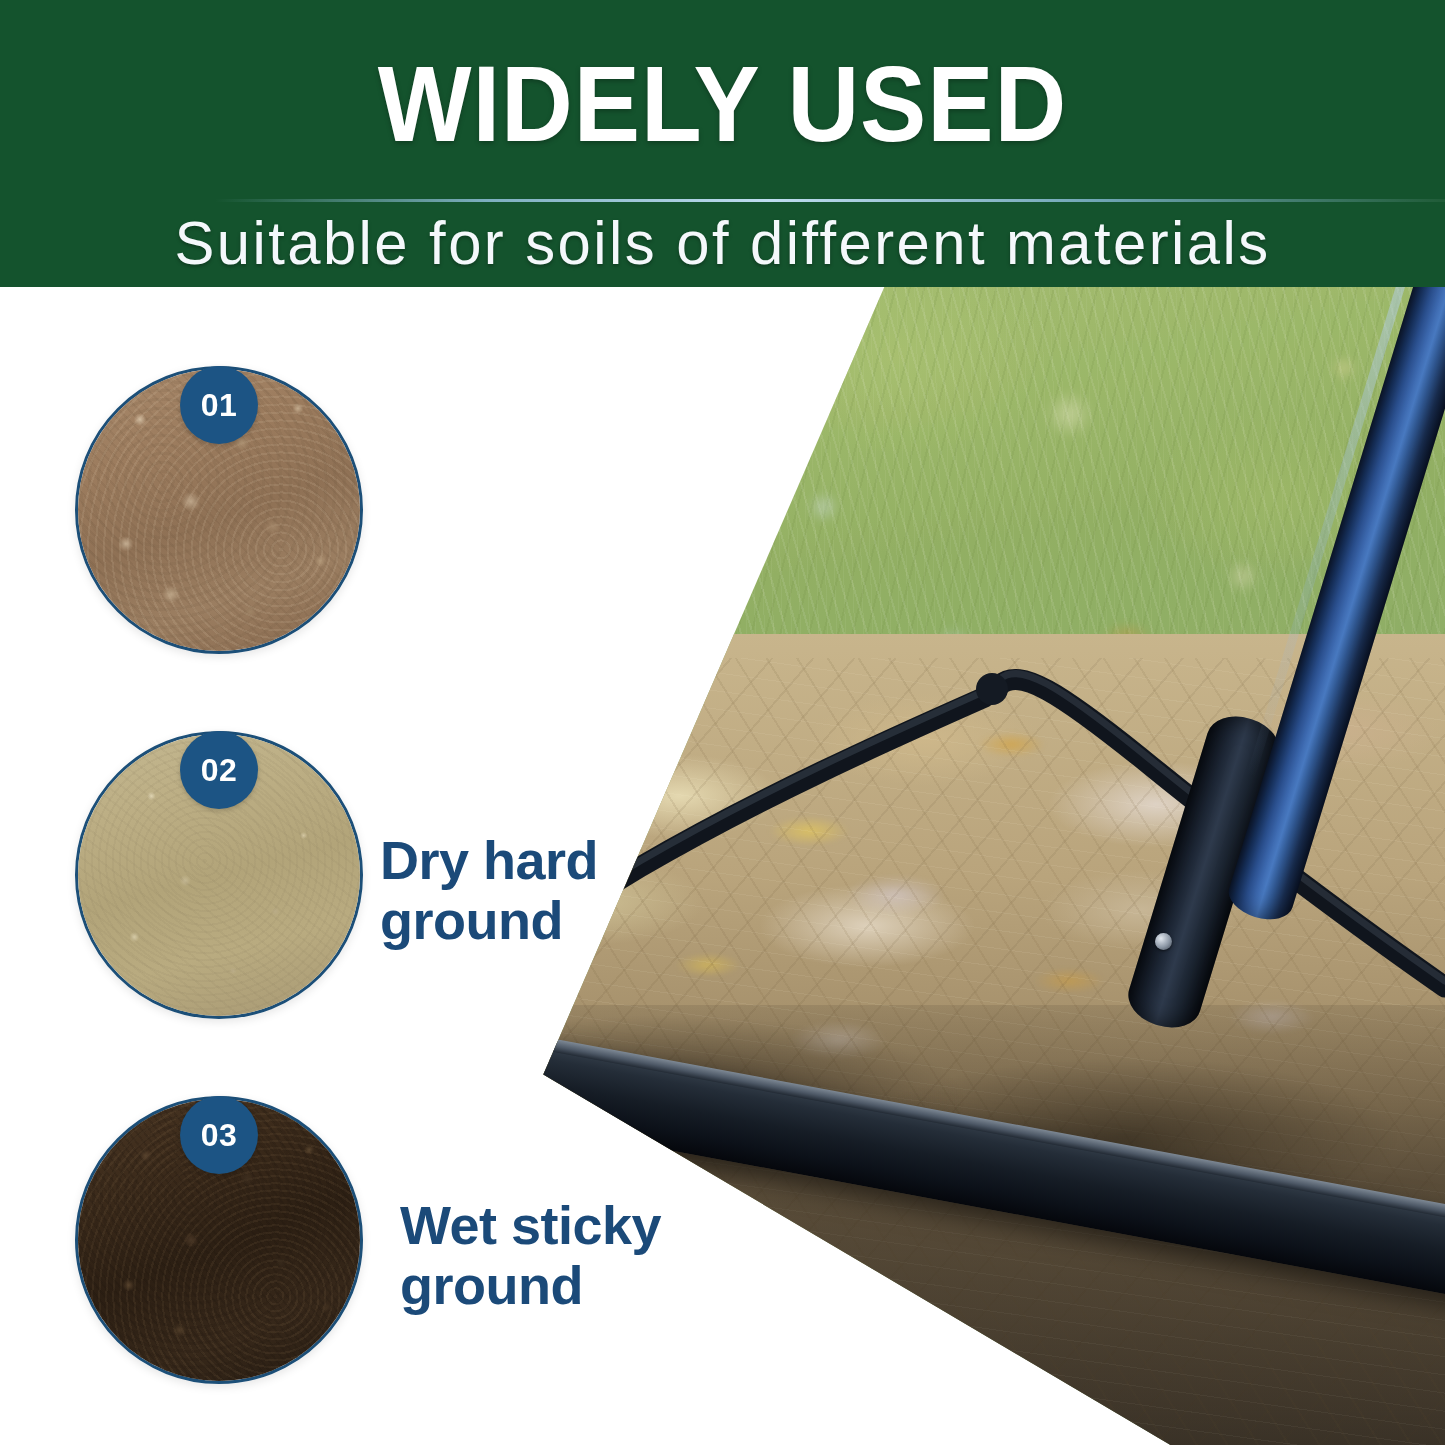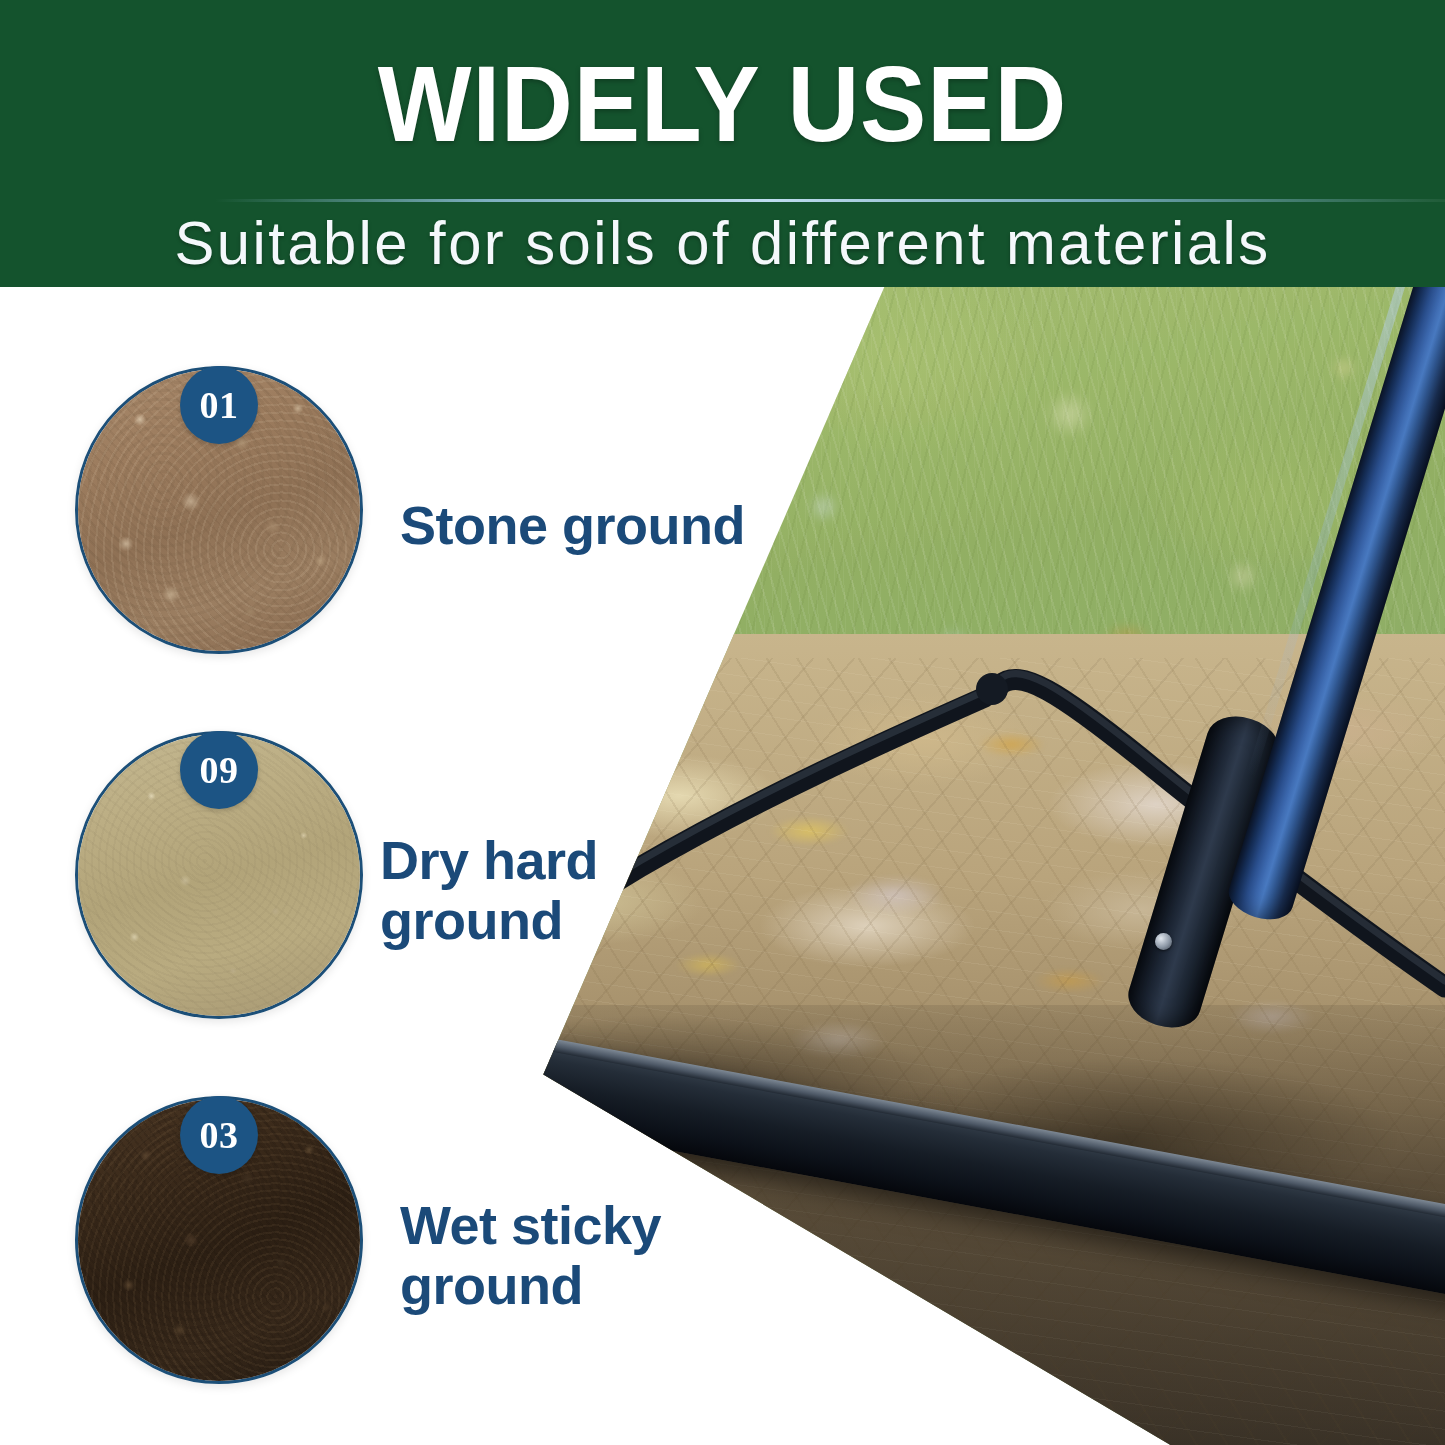--- a/index.html
+++ b/index.html
@@ -306,23 +306,23 @@
       repeating-linear-gradient(52deg, rgba(20,14,8,0.14) 0px, rgba(20,14,8,0.14) 2px, transparent 2px, transparent 6px),
       linear-gradient(158deg, #4a3623 0%, #3c2b1b 26%, #2c1f13 52%, #37281a 76%, #241a10 100%);
   }
 
   .soil-badge {
     position:absolute;
     width:78px; height:78px;
     border-radius:50%;
     background:#1c5484;
     color:#ffffff;
-    font-family:Liberation Serif, serif;
+    font-family:Liberation Sans, sans-serif;
     font-weight:bold;
-    font-size:38px;
+    font-size:32px;
     line-height:78px;
     text-align:center;
     letter-spacing:0.5px;
     z-index:4;
     box-shadow:0 2px 5px rgba(0,0,0,0.18);
   }
   .soil-label {
     position:absolute;
     color:#1b4a79;
     font-family:"Liberation Sans", sans-serif;
@@ -370,28 +370,27 @@
     <div id="rake-rivet"></div>
     <div id="rake-handle"></div>
     <div id="rake-handle-sheen"></div>
   </div>
 
   <div class="soil-item" style="left:0; top:0; width:1445px; height:1445px;">
     <div class="soil-disc" style="left:75px; top:366px;">
       <div class="soil-grain" id="soil-1-tex"></div>
     </div>
     <div class="soil-badge" style="left:180px; top:366px;">01</div>
-    <div class="soil-label" style="left:400px; top:495px; width:640px;">Stone ground</div>
   </div>
 
   <div class="soil-item" style="left:0; top:0; width:1445px; height:1445px;">
     <div class="soil-disc" style="left:75px; top:731px;">
       <div class="soil-grain" id="soil-2-tex"></div>
     </div>
-    <div class="soil-badge" style="left:180px; top:731px;">09</div>
+    <div class="soil-badge" style="left:180px; top:731px;">02</div>
     <div class="soil-label" style="left:380px; top:830px; width:330px;">Dry hard
 ground</div>
   </div>
 
   <div class="soil-item" style="left:0; top:0; width:1445px; height:1445px;">
     <div class="soil-disc" style="left:75px; top:1096px;">
       <div class="soil-grain" id="soil-3-tex"></div>
     </div>
     <div class="soil-badge" style="left:180px; top:1096px;">03</div>
     <div class="soil-label" style="left:400px; top:1195px; width:360px;">Wet sticky

